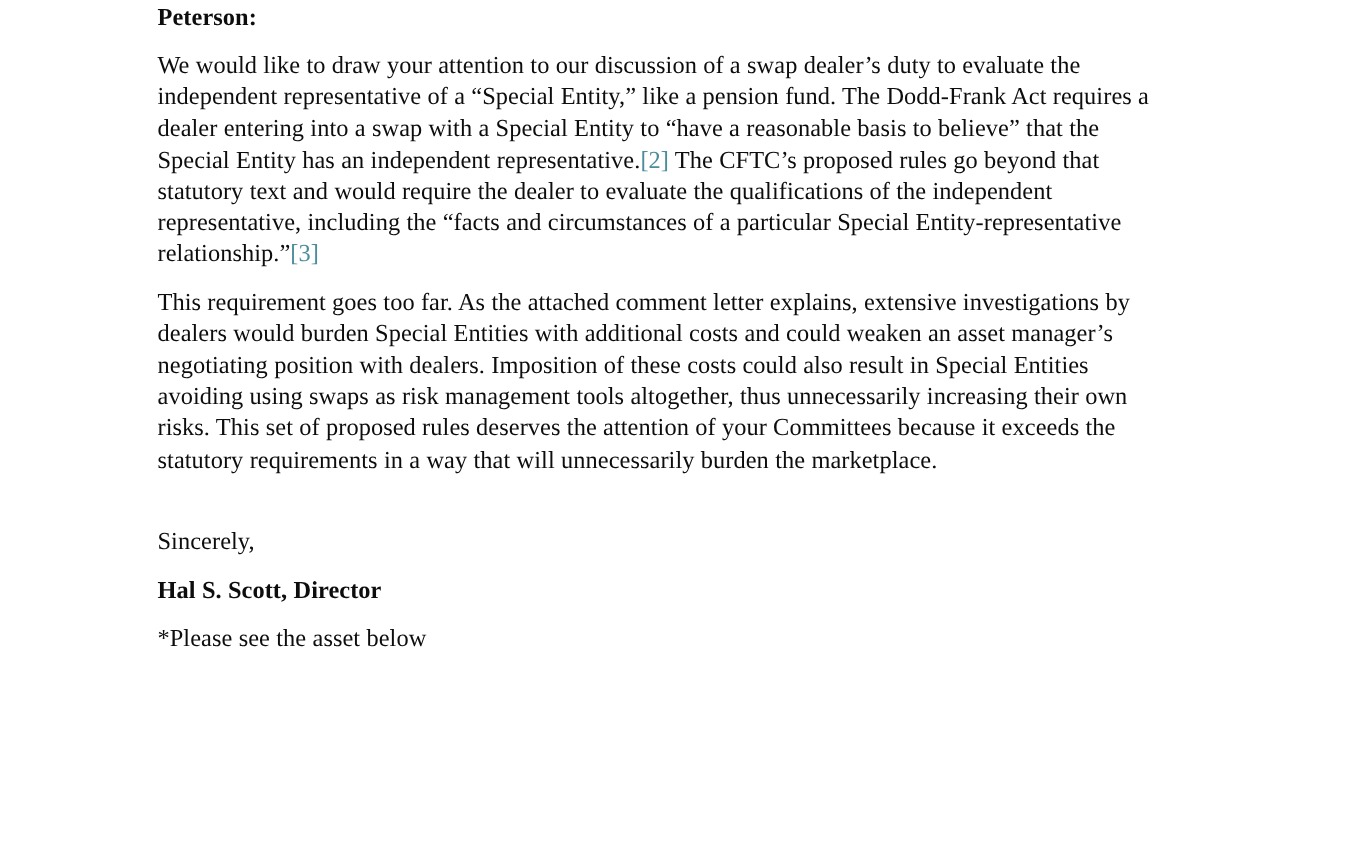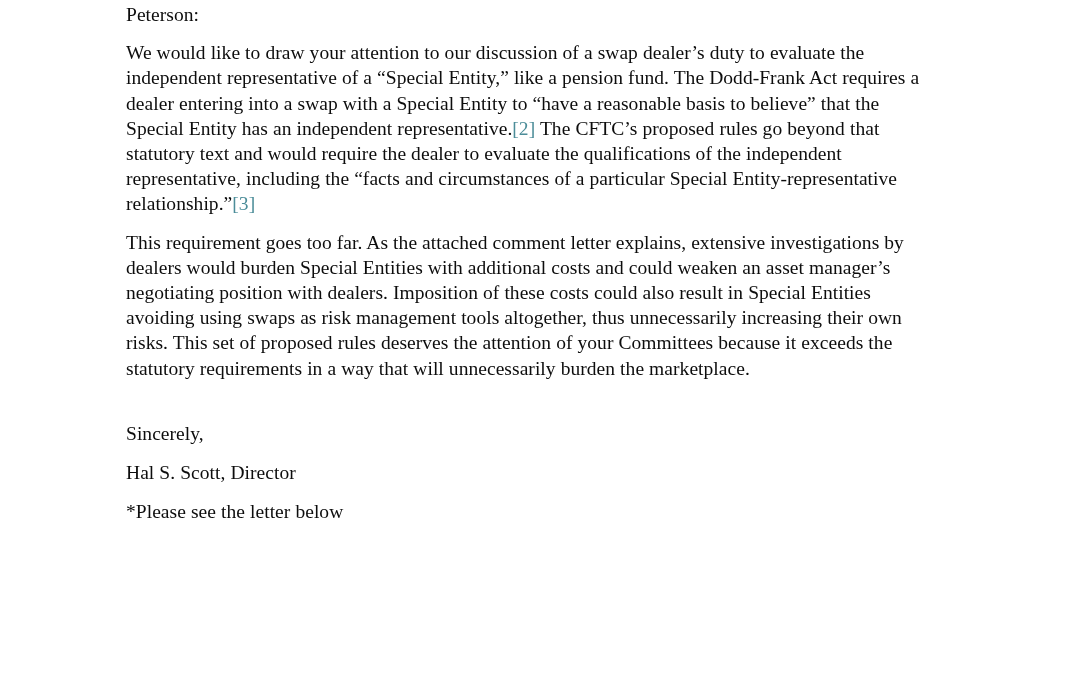--- a/index.html
+++ b/index.html
@@ -33,27 +33,29 @@
   .para {
     margin: 0 0 13px 0;
     font-size: 19.5px;
     line-height: 25.2px;
     text-align: left;
     color: #0d0d0d;
     letter-spacing: 0.05px;
     word-spacing: 0.1px;
   }
   .para.salutation {
+    font-weight: bold;
   }
   .para.closing {
     margin-bottom: 14px;
     margin-top: 40px;
   }
   .para.signature {
     margin-bottom: 14px;
+    font-weight: bold;
   }
   .para.note {
     margin-bottom: 0;
   }
   .fnref {
     color: #4c8d99;
     font-size: 19.5px;
   }
 </style>
 </head>
@@ -66,16 +68,16 @@
 
 
     <p class="para"><span>We would like to draw your attention to our discussion of a swap dealer’s duty to evaluate the independent representative of a “Special Entity,” like a pension fund.  The Dodd-Frank Act requires a dealer entering into a swap with a Special Entity to “have a reasonable basis to believe” that the Special Entity has an independent representative.</span><span class="fnref">[2]</span><span> The CFTC’s proposed rules go beyond that statutory text and would require the dealer to evaluate the qualifications of the independent representative, including the “facts and circumstances of a particular Special Entity-representative relationship.”</span><span class="fnref">[3]</span></p>
 
     <p class="para"><span>This requirement goes too far. As the attached comment letter explains, extensive investigations by dealers would burden Special Entities with additional costs and could weaken an asset manager’s negotiating position with dealers.  Imposition of these costs could also result in Special Entities avoiding using swaps as risk management tools altogether, thus unnecessarily increasing their own risks. This set of proposed rules deserves the attention of your Committees because it exceeds the statutory requirements in a way that will unnecessarily burden the marketplace.</span></p>
 
     <p class="para closing">Sincerely,</p>
 
     <p class="para signature">Hal S. Scott, Director</p>
 
-    <p class="para note">*Please see the letter below</p>
+    <p class="para note">*Please see the asset below</p>
 
   </div>
 </div>
 
 </body></html>

